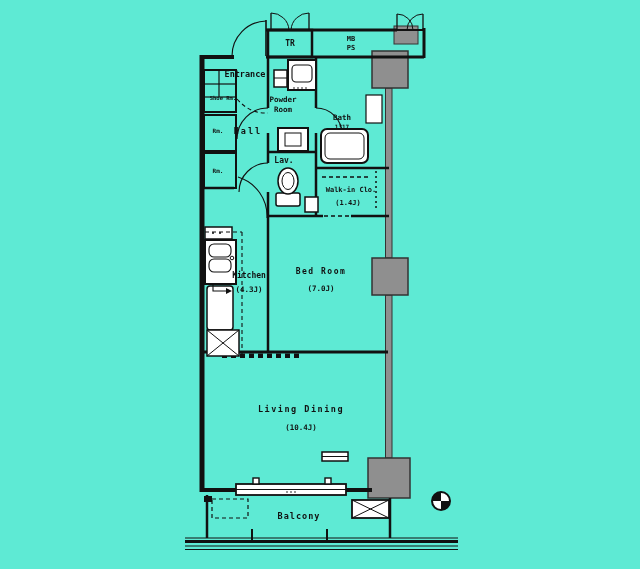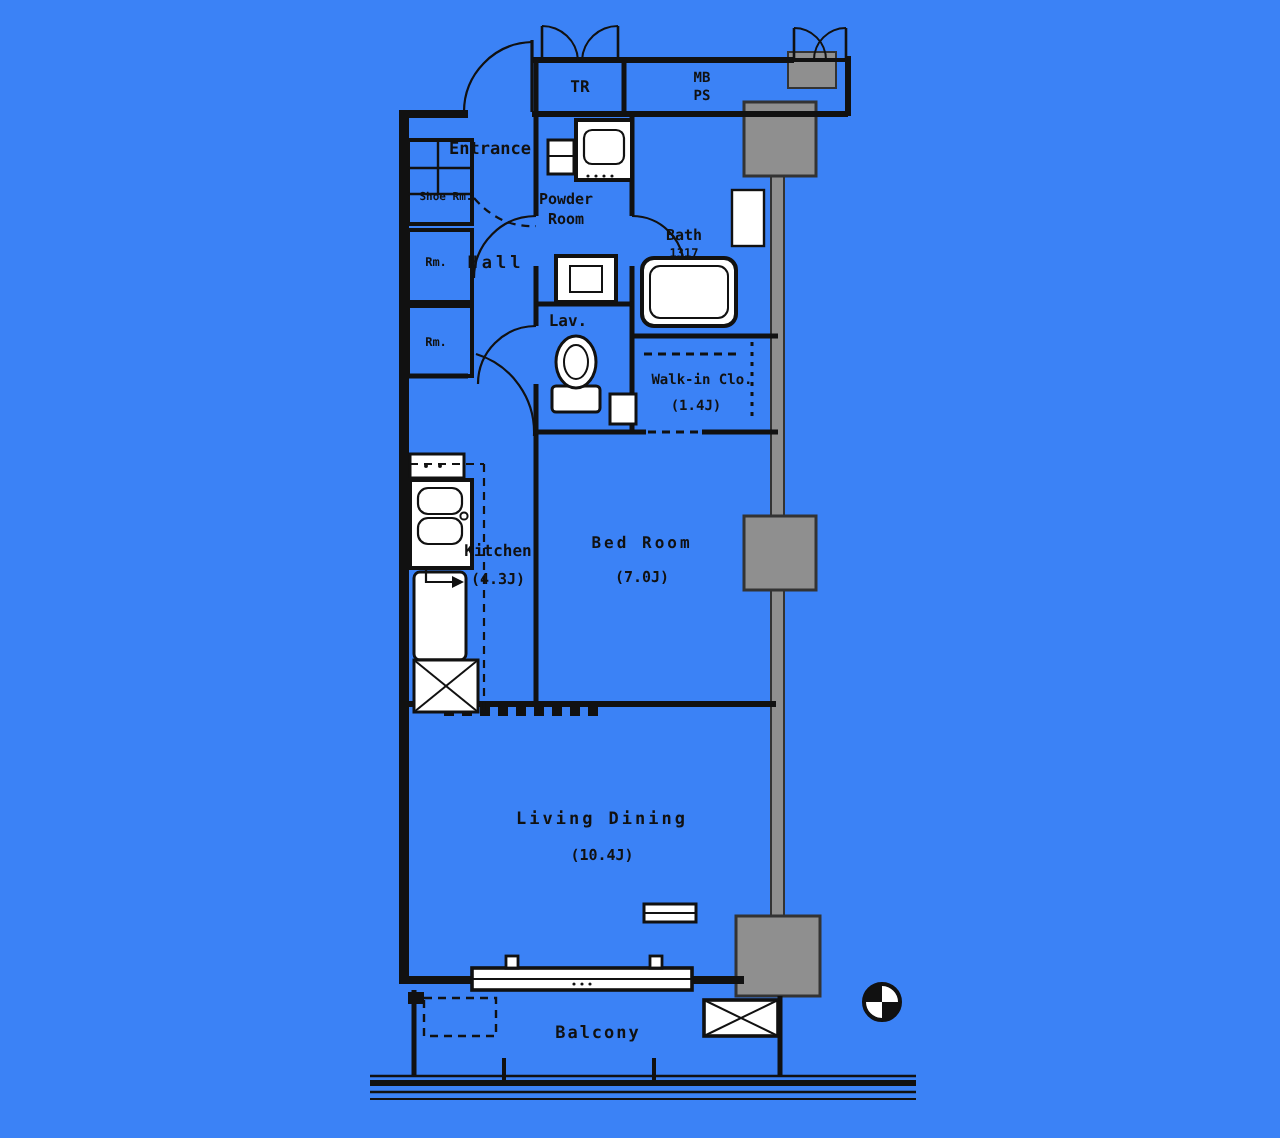--- a/index.html
+++ b/index.html
@@ -1,16 +1,16 @@
 <!DOCTYPE html>
 <html><head>
 <meta charset="utf-8">
 <style>
   html,body{margin:0;padding:0;background:#ffffff;}
-  #stage{position:relative;width:640px;height:569px;background:#3b82f6;overflow:hidden;}
+  #stage{position:relative;width:640px;height:569px;background:#5eead4;overflow:hidden;}
   svg{position:absolute;left:0;top:0;}
   .plan-label{font-family:"DejaVu Sans Mono","Liberation Mono",monospace;font-weight:bold;fill:#111;}
   .w{stroke:#111;fill:none;}
   .fx{stroke:#111;fill:#fff;}
   .dash{stroke:#111;fill:none;stroke-dasharray:4 3;}
 </style>
 </head>
 <body>
 
 <div id="stage">

